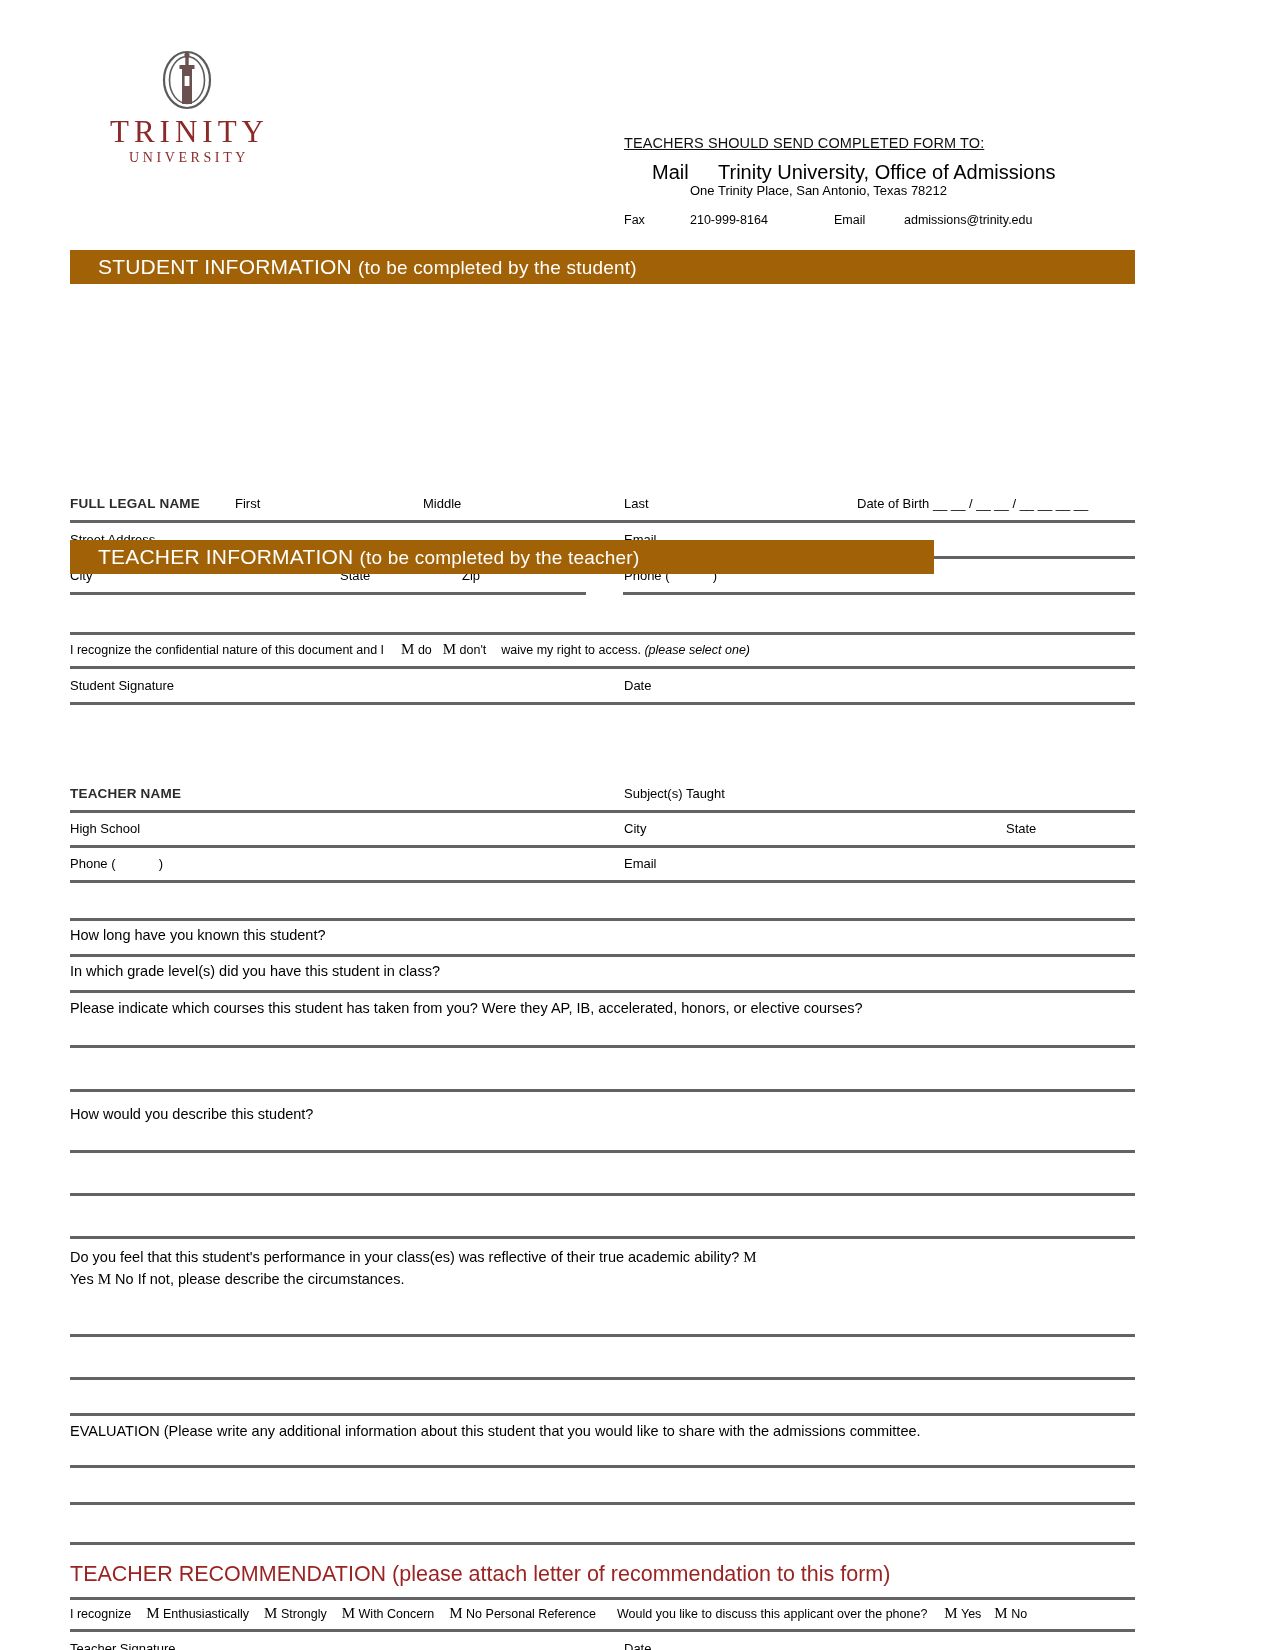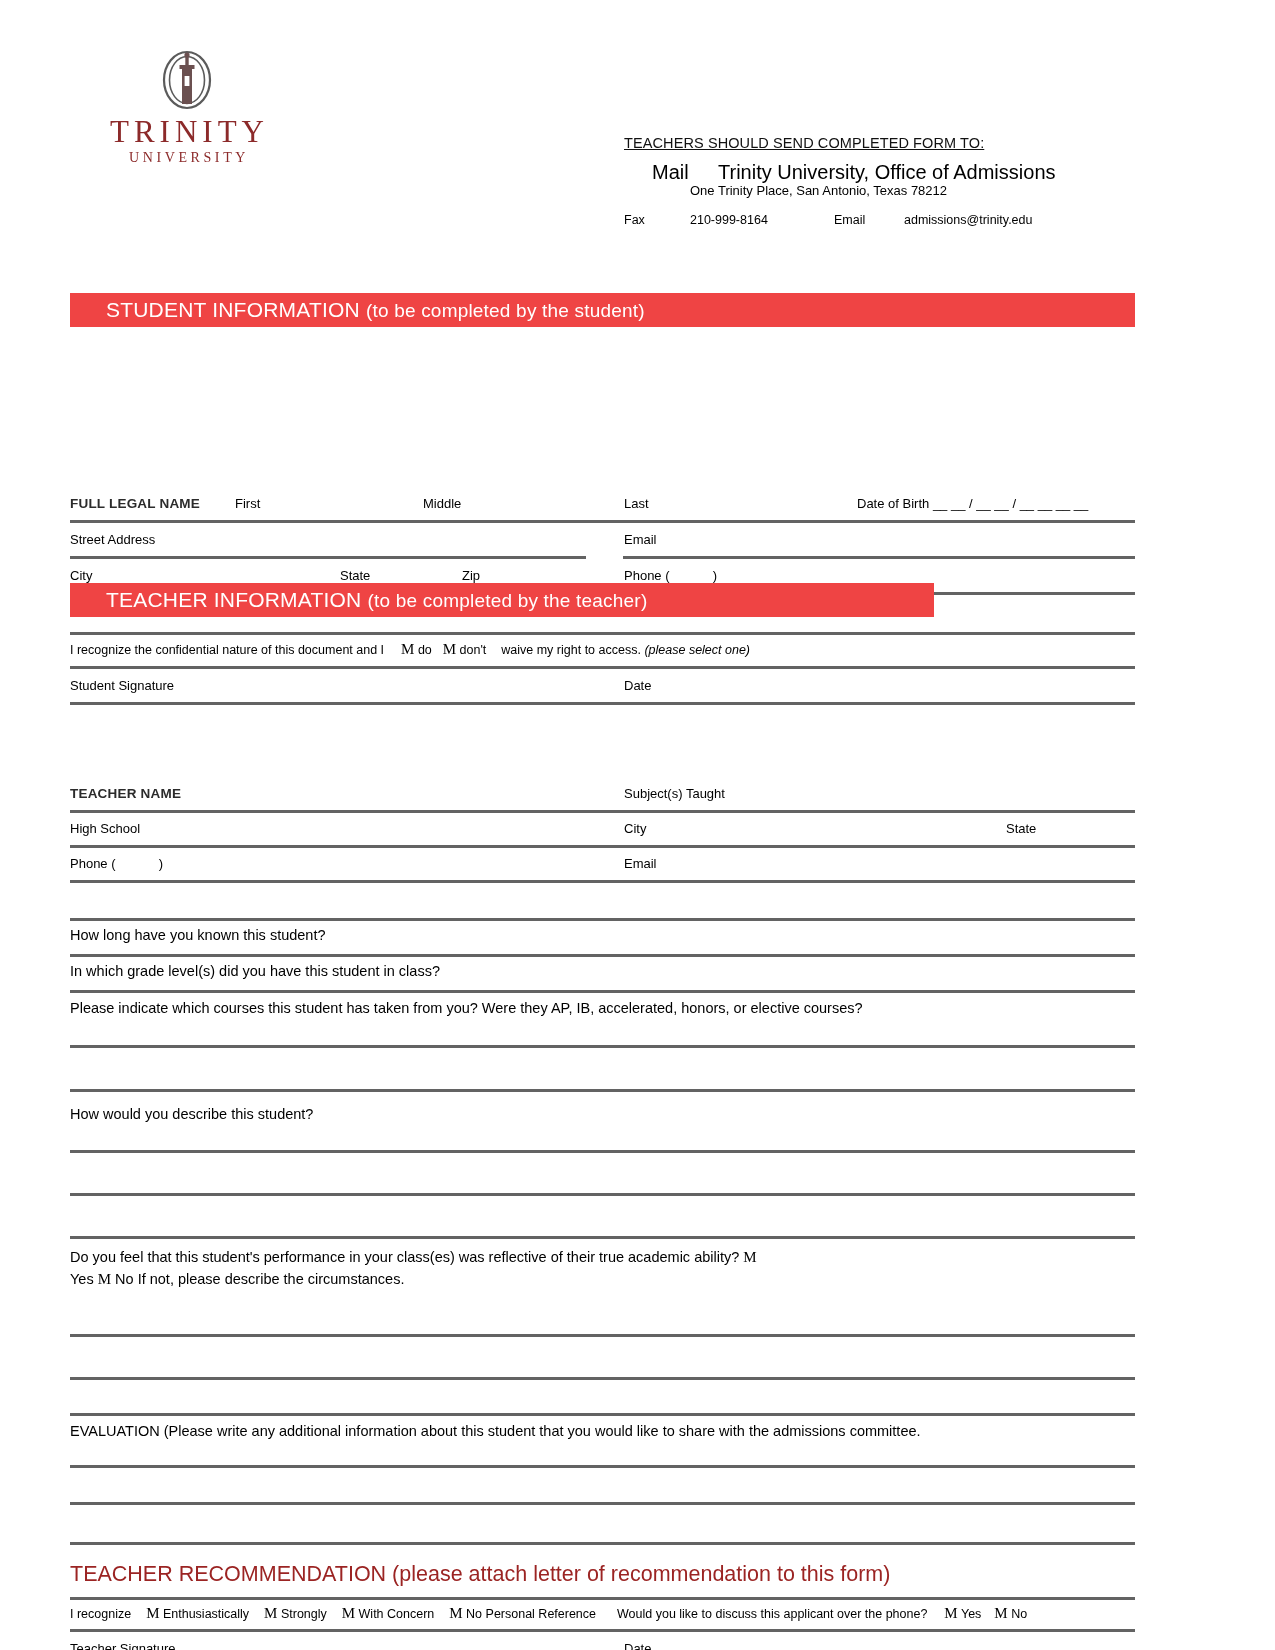--- a/index.html
+++ b/index.html
@@ -97,28 +97,27 @@
     left: 624px;
     top: 213px;
     font-size: 12.5px;
   }
   .fax-row .lbl  { display: inline-block; width: 66px; }
   .fax-row .val  { display: inline-block; width: 144px; }
   .fax-row .lbl2 { display: inline-block; width: 70px; }
 
   
   .section-bar {
-    background: #ef4444;
+    background: #a16207;
     color: #ffffff;
     height: 34px;
     line-height: 34px;
-    padding-left: 36px;
+    padding-left: 28px;
     font-size: 21px;
     letter-spacing: 0.2px;
-    margin-top: 43px;
   }
   .section-bar .sub { font-size: 19px; }
 
   
   .block { position: relative; }
   .rule {
     position: absolute;
     left: 0;
     height: 3px;
     background: #636363;

